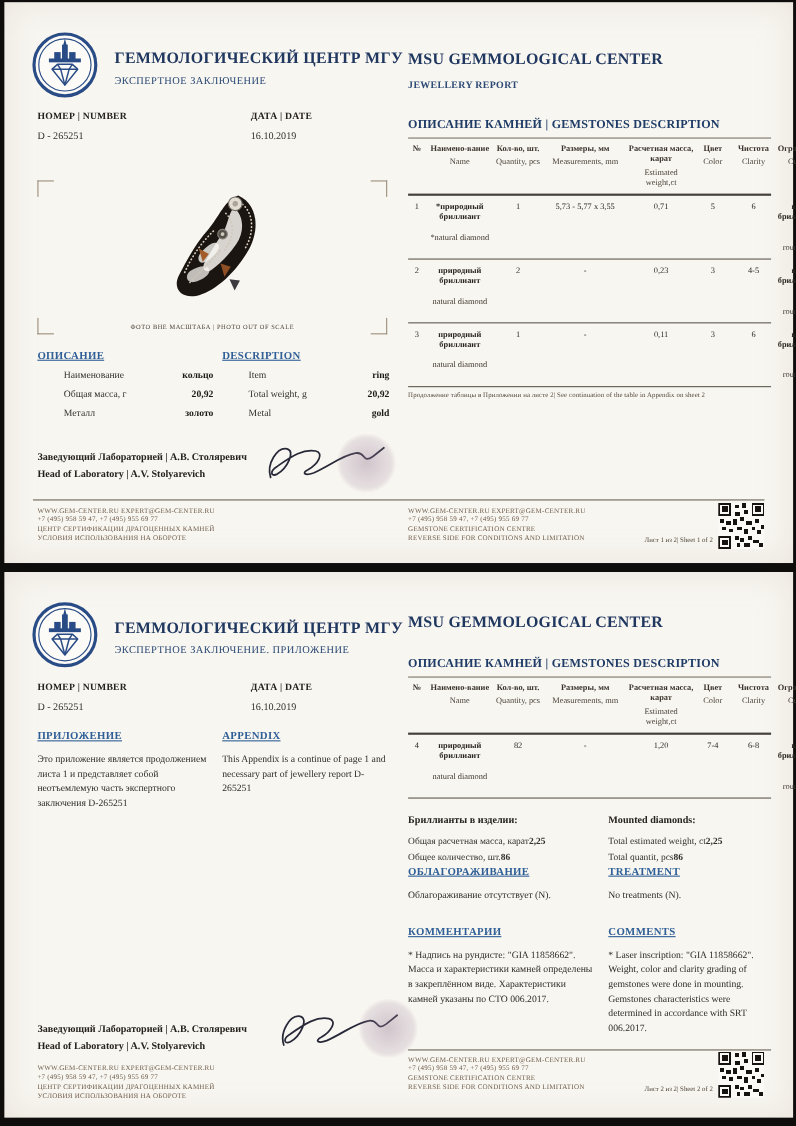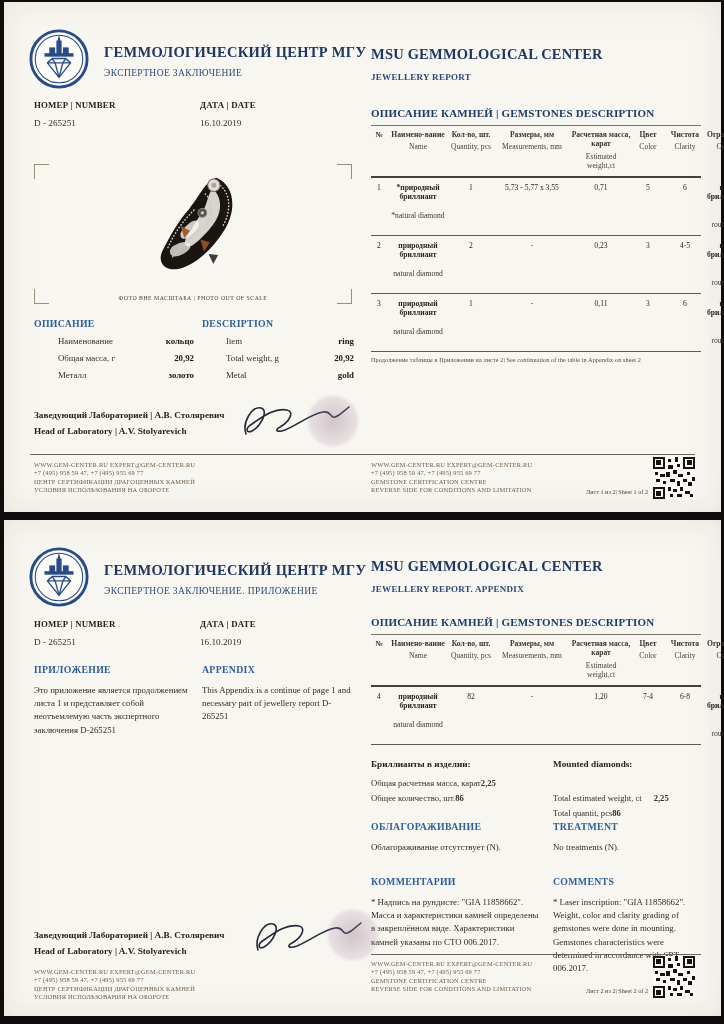--- a/index.html
+++ b/index.html
@@ -12,21 +12,21 @@
 
   
   .head-left{position:absolute;left:24px;top:26px;display:flex;align-items:center;gap:14px;}
   .org-title{font-size:14.5px;font-weight:bold;color:#20375f;letter-spacing:.3px;}
   .org-sub{font-size:9.5px;color:#2c4a75;margin-top:7px;letter-spacing:.4px;}
   .rcol{position:absolute;left:367px;width:330px;}
   .en-title{font-size:14.5px;font-weight:bold;color:#20375f;letter-spacing:.2px;}
   .en-sub{font-size:9px;font-weight:bold;color:#2c4a75;margin-top:9px;letter-spacing:.3px;}
 
   
-  .id-row{position:absolute;left:30px;top:98px;display:flex;}
+  .id-row{position:absolute;left:30px;top:98px;display:flex;gap:28px;}
   .id-block{width:166px;}
   .id-label{font-size:8.8px;font-weight:bold;color:#26221c;letter-spacing:.2px;}
   .id-value{font-size:9.2px;color:#33302a;margin-top:8px;}
 
   
   .photo-box{position:absolute;left:30px;top:162px;width:318px;height:140px;}
   .corner{position:absolute;width:14px;height:14px;border:1px solid #9b8e7a;}
   .c-tl{left:0;top:0;border-right:none;border-bottom:none;}
   .c-tr{right:0;top:0;border-left:none;border-bottom:none;}
   .c-bl{left:0;bottom:0;border-right:none;border-top:none;}
@@ -43,21 +43,21 @@
   .hc-ru{font-weight:bold;}
   .hc-en{margin-top:3px;font-weight:normal;color:#4a433a;}
   .trow{padding:5px 0 5px;border-bottom:1.4px solid #5f594f;}
   .tc{text-align:center;font-size:7.6px;color:#2a2520;line-height:1.25;}
   .tc .ru{font-weight:bold;}
   .tc .en{margin-top:9px;font-weight:normal;color:#3d362d;}
   .tnote{font-size:6.2px;color:#54493c;margin-top:4px;letter-spacing:.1px;}
 
   
   .two-col{position:absolute;left:30px;display:grid;grid-template-columns:160px 152px;column-gap:8px;}
-  .sec-head{font-size:9.8px;font-weight:bold;color:#2f5f96;letter-spacing:.3px;}
+  .sec-head{font-size:9.8px;font-weight:bold;color:#2f5f96;letter-spacing:.3px;text-decoration:underline;}
   .kv{display:flex;justify-content:space-between;margin-top:7px;font-size:8.8px;color:#33302a;margin-left:24px;}
   .kv .v{font-weight:bold;color:#1d1a15;}
 
   
   .body-text{font-size:8.8px;color:#2f2b25;line-height:1.5;margin-top:9px;}
   .prelines{white-space:pre-line;}
 
   
   .sign-block{position:absolute;left:30px;width:340px;}
   .sign-line{font-size:9.2px;font-weight:bold;color:#26221c;margin-top:6px;}
@@ -384,21 +384,20 @@
         </svg>
       </span>
       <div>
         <div class="org-title">ГЕММОЛОГИЧЕСКИЙ ЦЕНТР МГУ</div>
         <div class="org-sub">ЭКСПЕРТНОЕ ЗАКЛЮЧЕНИЕ. ПРИЛОЖЕНИЕ</div>
       </div>
     </div>
 
     <div class="rcol" style="top:38px;">
       <div class="en-title">MSU GEMMOLOGICAL CENTER</div>
-      <div class="en-sub">JEWELLERY REPORT. APPENDIX</div>
 
       <div style="margin-top:22px;">
         <div class="stones-title">ОПИСАНИЕ КАМНЕЙ | GEMSTONES DESCRIPTION</div>
         <div class="tbl">
           <div class="tgrid thead">
             <div class="hc">
                 <div class="hc-ru">№</div>
               </div>
             <div class="hc">
                 <div class="hc-ru">Наимено-вание</div>
@@ -455,21 +454,21 @@
                 <span>Общая расчетная масса, карат</span>
                 <span class="v">2,25</span>
               </div>
             <div class="mrow">
                 <span>Общее количество, шт.</span>
                 <span class="v">86</span>
               </div>
           </div>
           <div style="padding-left:14px;">
             <div class="mhead">Mounted diamonds:</div>
-            <div class="mrow" style="margin-top:24px;gap:12px;">
+            <div class="mrow" style="margin-top:9px;">
                 <span>Total estimated weight, ct</span>
                 <span class="v">2,25</span>
               </div>
             <div class="mrow">
                 <span>Total quantit, pcs</span>
                 <span class="v">86</span>
               </div>
           </div>
         </div>
 

